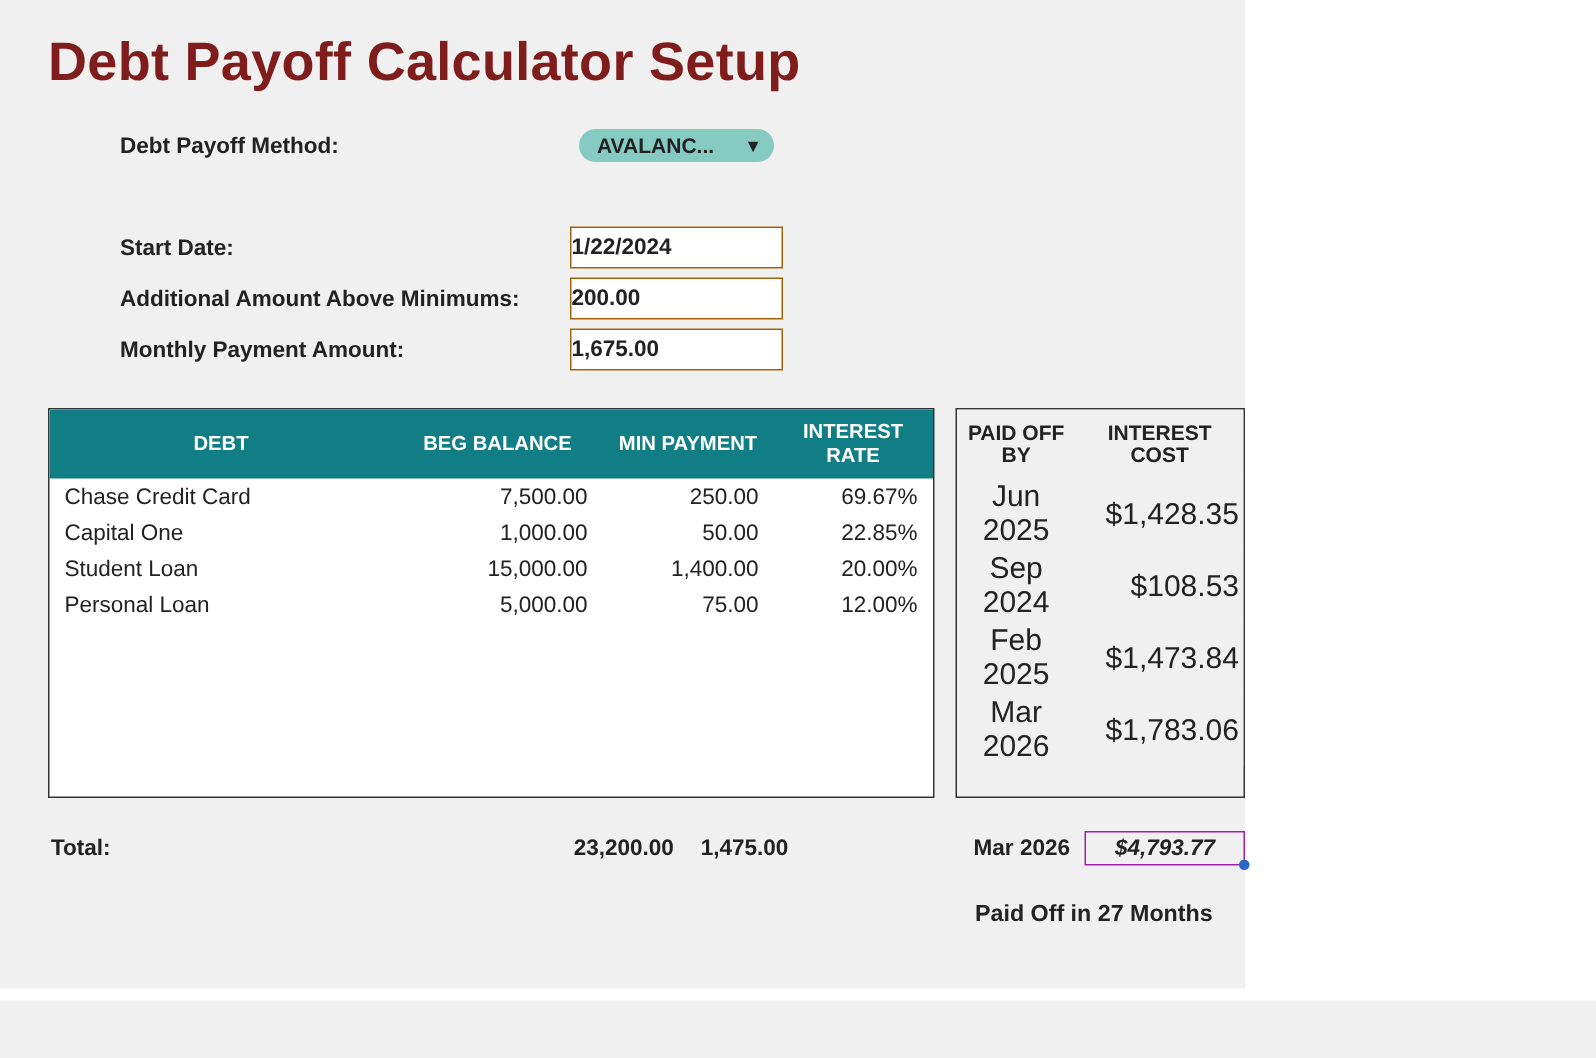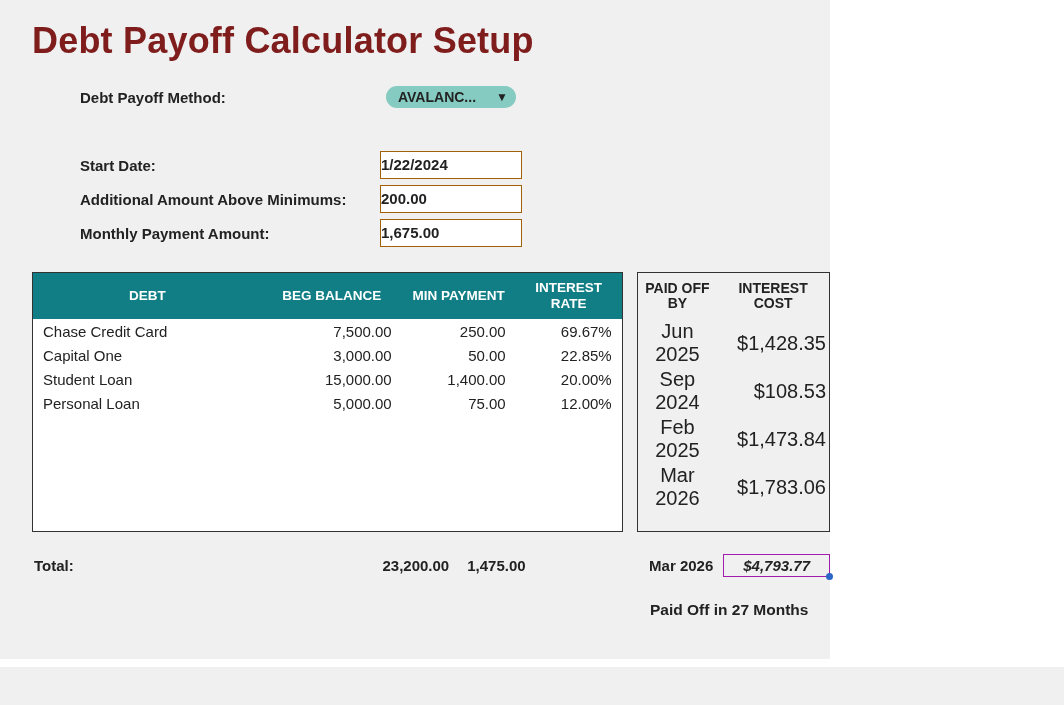--- a/index.html
+++ b/index.html
@@ -245,21 +245,21 @@
         </thead>
         <tbody id="left-body">
               <tr>
                 <td class="td-left">Chase Credit Card</td>
                 <td class="td-right">7,500.00</td>
                 <td class="td-right">250.00</td>
                 <td class="td-right">69.67%</td>
               </tr>
               <tr>
                 <td class="td-left">Capital One</td>
-                <td class="td-right">3,000.00</td>
+                <td class="td-right">1,000.00</td>
                 <td class="td-right">50.00</td>
                 <td class="td-right">22.85%</td>
               </tr>
               <tr>
                 <td class="td-left">Student Loan</td>
                 <td class="td-right">15,000.00</td>
                 <td class="td-right">1,400.00</td>
                 <td class="td-right">20.00%</td>
               </tr>
               <tr>

